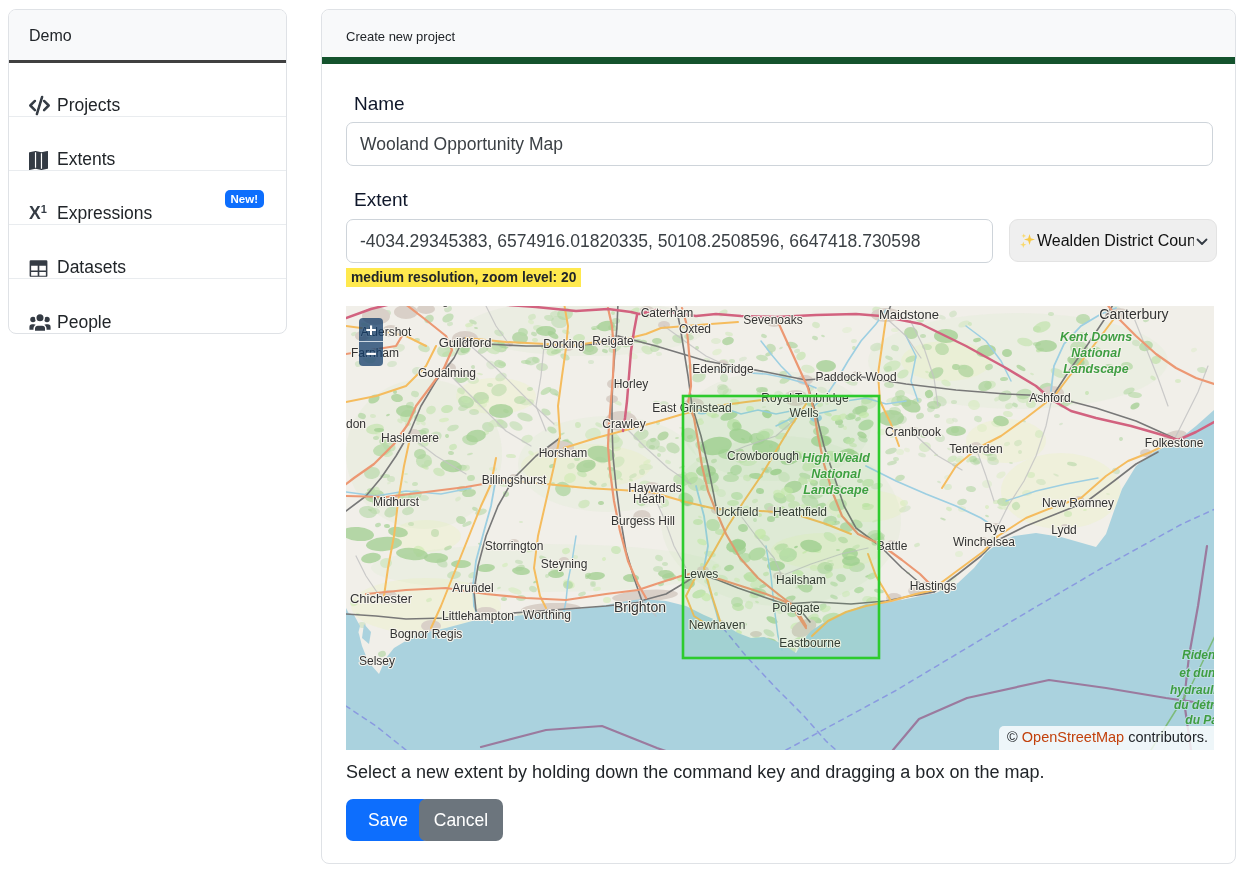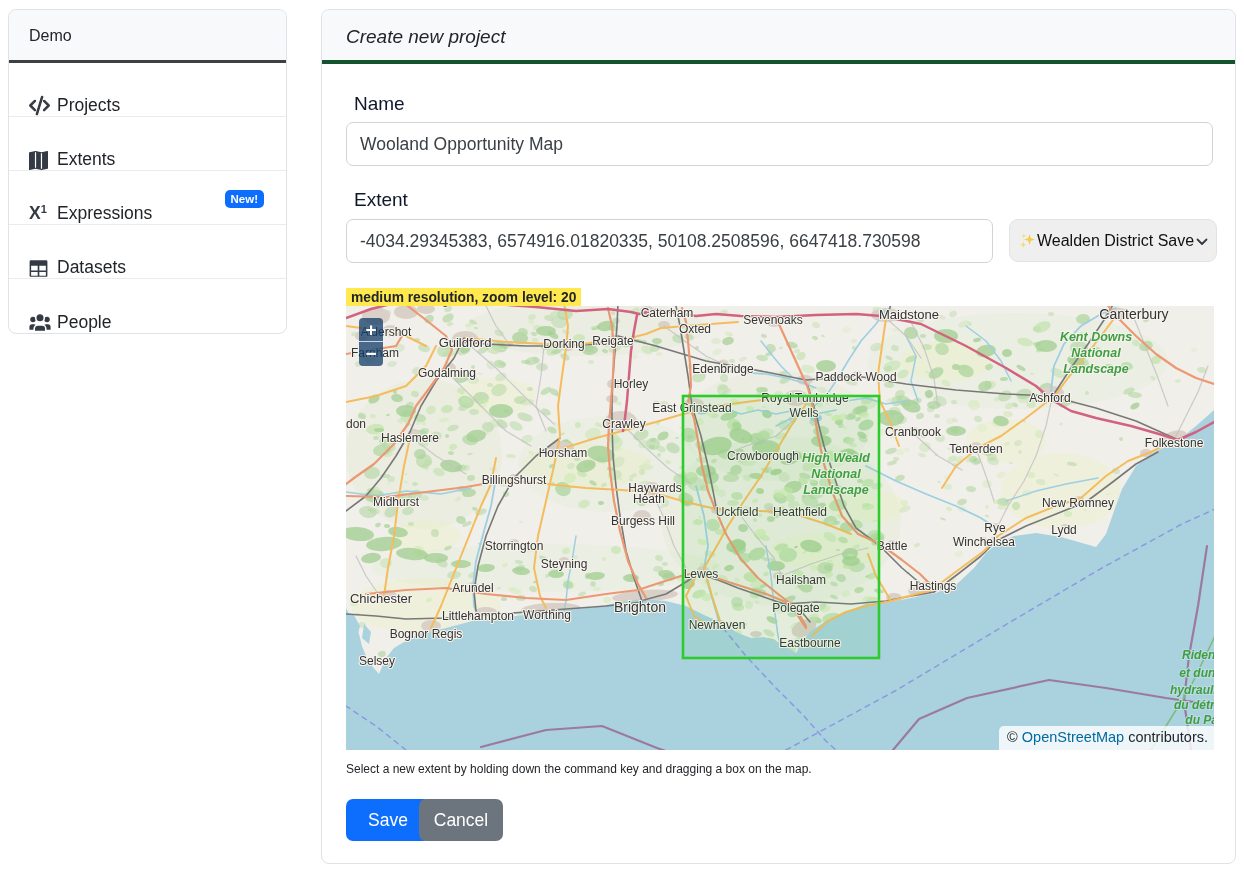--- a/index.html
+++ b/index.html
@@ -5,34 +5,34 @@
 * { margin:0; padding:0; box-sizing:border-box; }
 html,body { width:1244px; height:874px; background:#fff; font-family:"Liberation Sans",sans-serif; color:#212529; position:relative; overflow:hidden; }
 .sidebar { position:absolute; left:8px; top:9px; width:279px; background:#fff; border:1px solid #dfe2e6; border-radius:8px; overflow:hidden; }
 .sidebar .hd { background:#f8f9fa; border-bottom:3px solid #404040; height:53px; line-height:52px; padding:0 20px; font-size:16px; }
 .li { height:54px; border-bottom:1px solid #e9ecef; display:flex; align-items:flex-end; padding:0 20px; font-size:17.5px; position:relative; }
 .li:last-child { border-bottom:none; }
 .icn { width:28px; display:inline-flex; align-items:center; }
 .lbl { }
 .badge { position:absolute; right:22px; top:50%; transform:translateY(-44%); background:#0d6efd; color:#fff; font-size:11.5px; font-weight:bold; padding:3px 6px; border-radius:5px; }
 .card { position:absolute; left:321px; top:9px; width:915px; height:855px; background:#fff; border:1px solid #dfe2e6; border-radius:8px; }
-.card .hd { background:#f8f9fa; border-bottom:4px solid #14532d; height:54px; line-height:53px; padding:0 24px; font-size:19px; border-radius:8px 8px 0 0;font-style:italic; }
+.card .hd { background:#f8f9fa; border-bottom:7px solid #14532d; height:54px; line-height:53px; padding:0 24px; font-size:13px; border-radius:8px 8px 0 0; }
 .lab { position:absolute; left:32px; font-size:19px; color:#0f172a; }
 .inp { position:absolute; background:#fff; border:1px solid #ced4da; border-radius:7px; font-size:17.5px; color:#3b4045; display:flex; align-items:center; padding:0 13px; }
 .sel { position:absolute; background:#efefef; border:1px solid #e3e3e3; border-radius:9px; font-size:16px; color:#111; display:flex; align-items:center; padding:0 9px; white-space:nowrap; overflow:hidden; }
 .sel .txt { display:inline-block; max-width:157px; overflow:hidden; }
 .chev { position:absolute; right:8px; top:18px; }
 .ymark { position:absolute; left:24px; background:#ffe94e; font-size:13.8px; font-weight:bold; padding:2px 5px; color:#212529; }
 .mapbox { position:absolute; left:24px; top:296px; width:868px; height:444px; background:#f1efe9; overflow:hidden; }
 .zoomctl { position:absolute; left:13px; top:12px; width:24px; border-radius:4px; overflow:hidden; }
 .zoomctl div { width:24px; height:24px; background:rgba(18,60,105,0.75); color:#fff; font-size:19px; font-weight:bold; text-align:center; line-height:23px; }
 .zoomctl div:first-child { border-bottom:1px solid rgba(220,228,235,0.9); }
 .attr { position:absolute; right:0; bottom:0; background:rgba(255,255,255,0.8); font-size:14.5px; padding:3px 6px 5px 8px; border-top-left-radius:5px; color:#212529; }
-.attr a { color:#0369a1; text-decoration:none; }
-.help { position:absolute; left:24px; top:752px; font-size:12px; }
+.attr a { color:#c2410c; text-decoration:none; }
+.help { position:absolute; left:24px; top:752px; font-size:18px; }
 .btn { position:absolute; top:789px; height:42px; border-radius:7px; color:#fff; font-size:17.5px; display:flex; align-items:center; justify-content:center; }
 </style>
 </head>
 <body>
 <div class="sidebar">
   <div class="hd">Demo</div>
   <div class="li">
       <span class="icn">
         <svg width="21" height="21" viewBox="0 0 16 16" fill="#343b44">
           <path stroke="#343b44" stroke-width="0.9" d="M10.478 1.647a.5.5 0 1 0-.956-.294l-4 13a.5.5 0 0 0 .956.294l4-13zM4.854 4.146a.5.5 0 0 1 0 .708L1.707 8l3.147 3.146a.5.5 0 0 1-.708.708l-3.5-3.5a.5.5 0 0 1 0-.708l3.5-3.5a.5.5 0 0 1 .708 0zm6.292 0a.5.5 0 0 0 0 .708L14.293 8l-3.147 3.146a.5.5 0 0 0 .708.708l3.5-3.5a.5.5 0 0 0 0-.708l-3.5-3.5a.5.5 0 0 0-.708 0z"></path>
@@ -82,26 +82,26 @@
   <div class="lab" style="top:83px;">Name</div>
   <div class="inp" style="left:24px; top:112px; width:867px; height:44px;">Wooland Opportunity Map</div>
   <div class="lab" style="top:179px;">Extent</div>
   <div class="inp" style="left:24px; top:209px; width:647px; height:44px;">-4034.29345383, 6574916.01820335, 50108.2508596, 6647418.730598</div>
   <div class="sel" style="left:687px; top:209px; width:208px; height:43px;">
       <svg width="17" height="17" viewBox="0 0 17 17" style="vertical-align:-3px">
         <path d="M10.5 2 l1.3 4.2 L16 7.5 l-4.2 1.3 L10.5 13 l-1.3-4.2 L5 7.5 l4.2-1.3 Z" fill="#f7c948"></path>
         <path d="M4.3 9.5 l.8 2.4 2.4.8 -2.4.8 -.8 2.4 -.8-2.4 -2.4-.8 2.4-.8 Z" fill="#f9d96a"></path>
         <path d="M4.8 1.5 l.6 1.8 1.8.6 -1.8.6 -.6 1.8 -.6-1.8 -1.8-.6 1.8-.6 Z" fill="#f9d96a"></path>
       </svg>
-      <span class="txt" style="margin-left:1px">Wealden District Save</span>
+      <span class="txt" style="margin-left:1px">Wealden District Coun</span>
     <svg class="chev" width="12" height="8" viewBox="0 0 12 8">
         <path d="M1.5 1.5 L6 6 L10.5 1.5" fill="none" stroke="#343b44" stroke-width="1.8" stroke-linecap="round" stroke-linejoin="round"></path>
       </svg>
   </div>
-  <div class="ymark" style="top:258px;margin-top:20px;">medium resolution, zoom level: 20</div>
+  <div class="ymark" style="top:258px;">medium resolution, zoom level: 20</div>
   <div class="mapbox">
     <svg xmlns="http://www.w3.org/2000/svg" width="868" height="444" viewBox="0 0 868 444" style="display:block">
 <rect width="868" height="444" fill="#f1efe9"></rect>
 <ellipse cx="715" cy="185" rx="60" ry="38" fill="#eef0d5" opacity="0.75"></ellipse>
 <ellipse cx="80" cy="300" rx="75" ry="28" fill="#eef0d5" opacity="0.75"></ellipse>
 <ellipse cx="240" cy="160" rx="65" ry="22" fill="#eef0d5" opacity="0.75"></ellipse>
 <ellipse cx="480" cy="245" rx="55" ry="18" fill="#eef0d5" opacity="0.75"></ellipse>
 <ellipse cx="600" cy="55" rx="45" ry="20" fill="#eef0d5" opacity="0.75"></ellipse>
 <ellipse cx="150" cy="90" rx="40" ry="18" fill="#eef0d5" opacity="0.75"></ellipse>
 <ellipse cx="660" cy="135" rx="40" ry="22" fill="#eef0d5" opacity="0.75"></ellipse>

